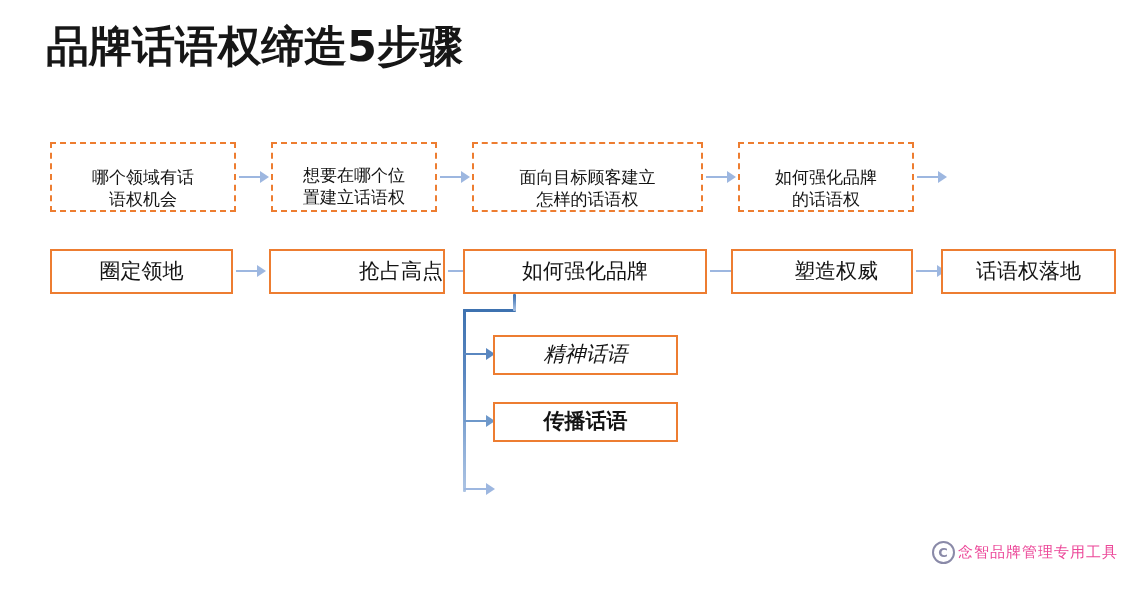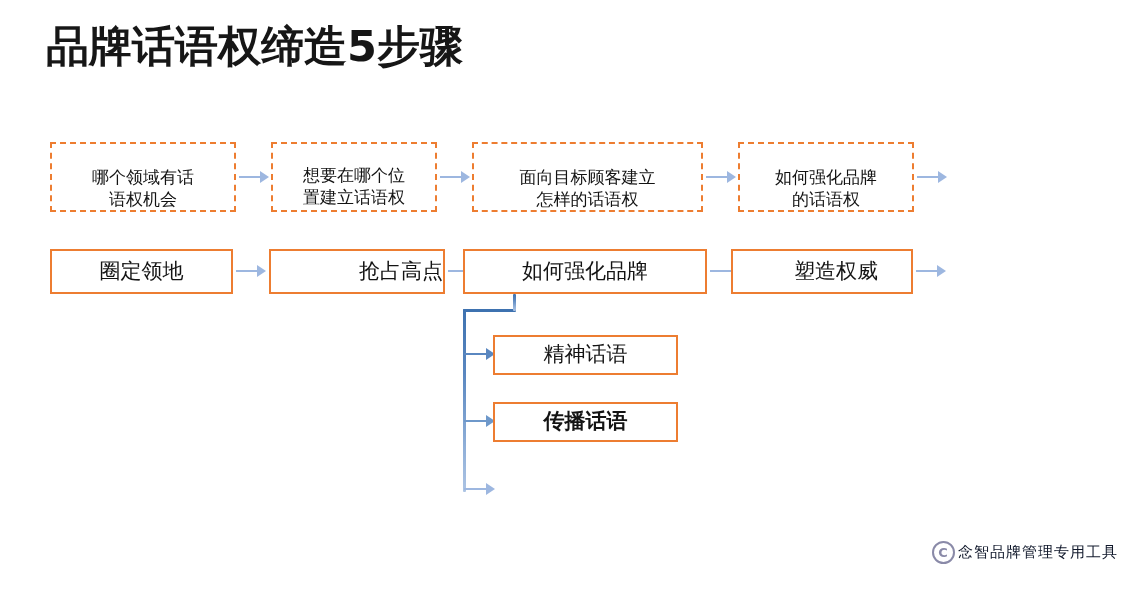--- a/index.html
+++ b/index.html
@@ -151,21 +151,21 @@
     width: 19px;
     height: 19px;
     border: 2px solid #8A8AA8;
     border-radius: 50%;
     color: #8A8AA8;
     font-size: 13px;
     font-weight: bold;
     line-height: 1;
   }
   .watermark .wtext {
-    color: #0f172a;
+    color: #ec4899;
     font-size: 15px;
   }
 </style>
 </head>
 <body>
 
 <div id="stage">
 
   <div class="page-title">品牌话语权缔造5步骤</div>
 
@@ -239,41 +239,44 @@
 
   <div class="node solid" style="left:731px; top:249px; width:182px; height:45px;padding-left:28px;">
     <span class="txt">塑造权威</span>
   </div>
 
   <div class="arrow" style="left:916px; top:264px; width:31px;">
     <span class="shaft" style="width:22px;"></span>
     <span class="head" style="left:21px;"></span>
   </div>
 
+  <div class="node solid" style="left:941px; top:249px; width:175px; height:45px;">
+    <span class="txt">话语权落地</span>
+  </div>
 
   <div class="branch-top" style="left:463px; top:309px; width:53px;"></div>
   <div class="branch-vert" style="left:463px; top:309px; height:183px;"></div>
   <div class="branch-vert" style="left:513px; top:294px; height:17px;"></div>
 
   <div class="branch-stub" style="left:464px; top:347px; width:32px;">
     <span class="shaft" style="width:23px; background:#5A87C0;"></span>
     <span class="head" style="left:22px; border-left-color:#5A87C0;"></span>
   </div>
 
   <div class="branch-stub" style="left:464px; top:414px; width:32px;">
     <span class="shaft" style="width:23px; background:#6E98CA;"></span>
     <span class="head" style="left:22px; border-left-color:#6E98CA;"></span>
   </div>
 
   <div class="branch-stub" style="left:464px; top:482px; width:32px;">
     <span class="shaft" style="width:23px; background:#9DB7E0;"></span>
     <span class="head" style="left:22px; border-left-color:#9DB7E0;"></span>
   </div>
 
-  <div class="node sub" style="left:493px; top:335px; width:185px; height:40px;">
+  <div class="node sub" style="left:493px; top:335px; width:185px; height:40px;font-style:italic;">
     <span class="txt">精神话语</span>
   </div>
 
   <div class="node sub" style="left:493px; top:402px; width:185px; height:40px;font-weight:bold;">
     <span class="txt">传播话语</span>
   </div>
 
 
   <div class="watermark">
     <span class="cmark">C</span>

